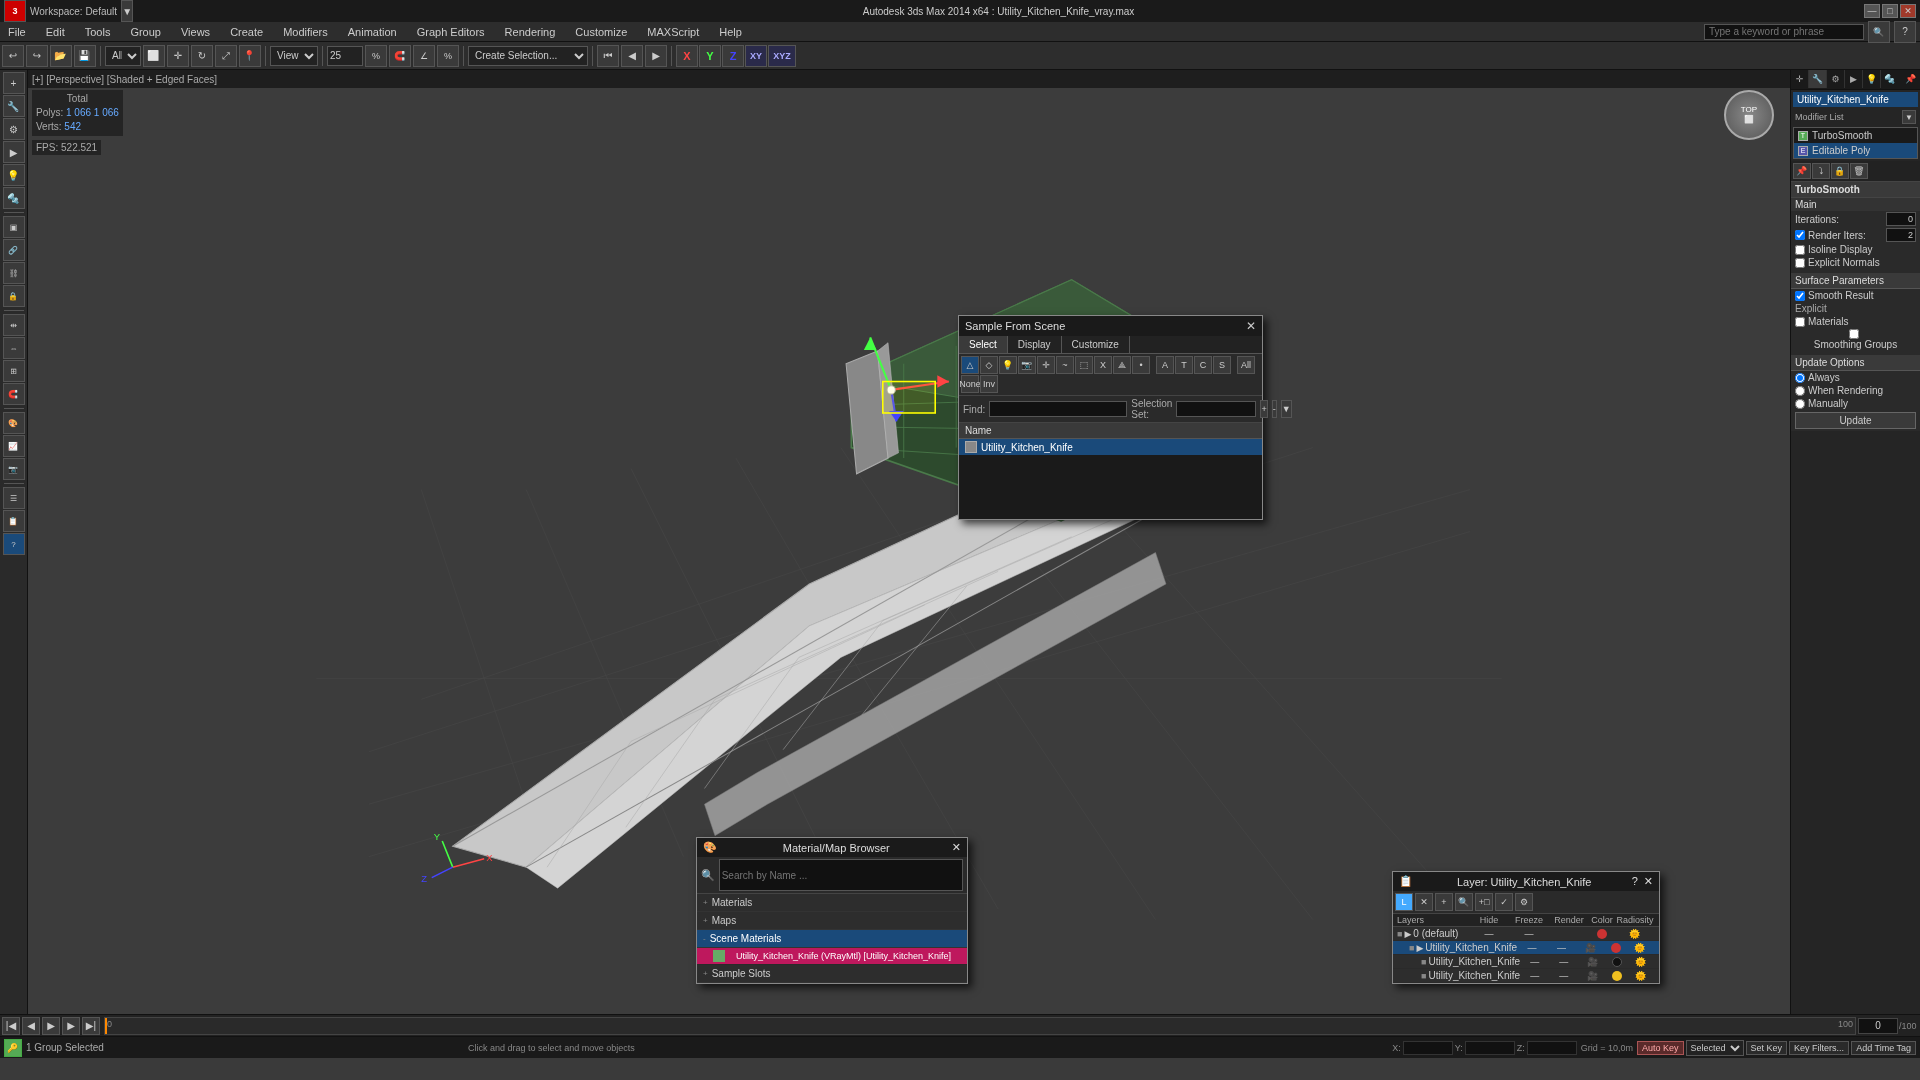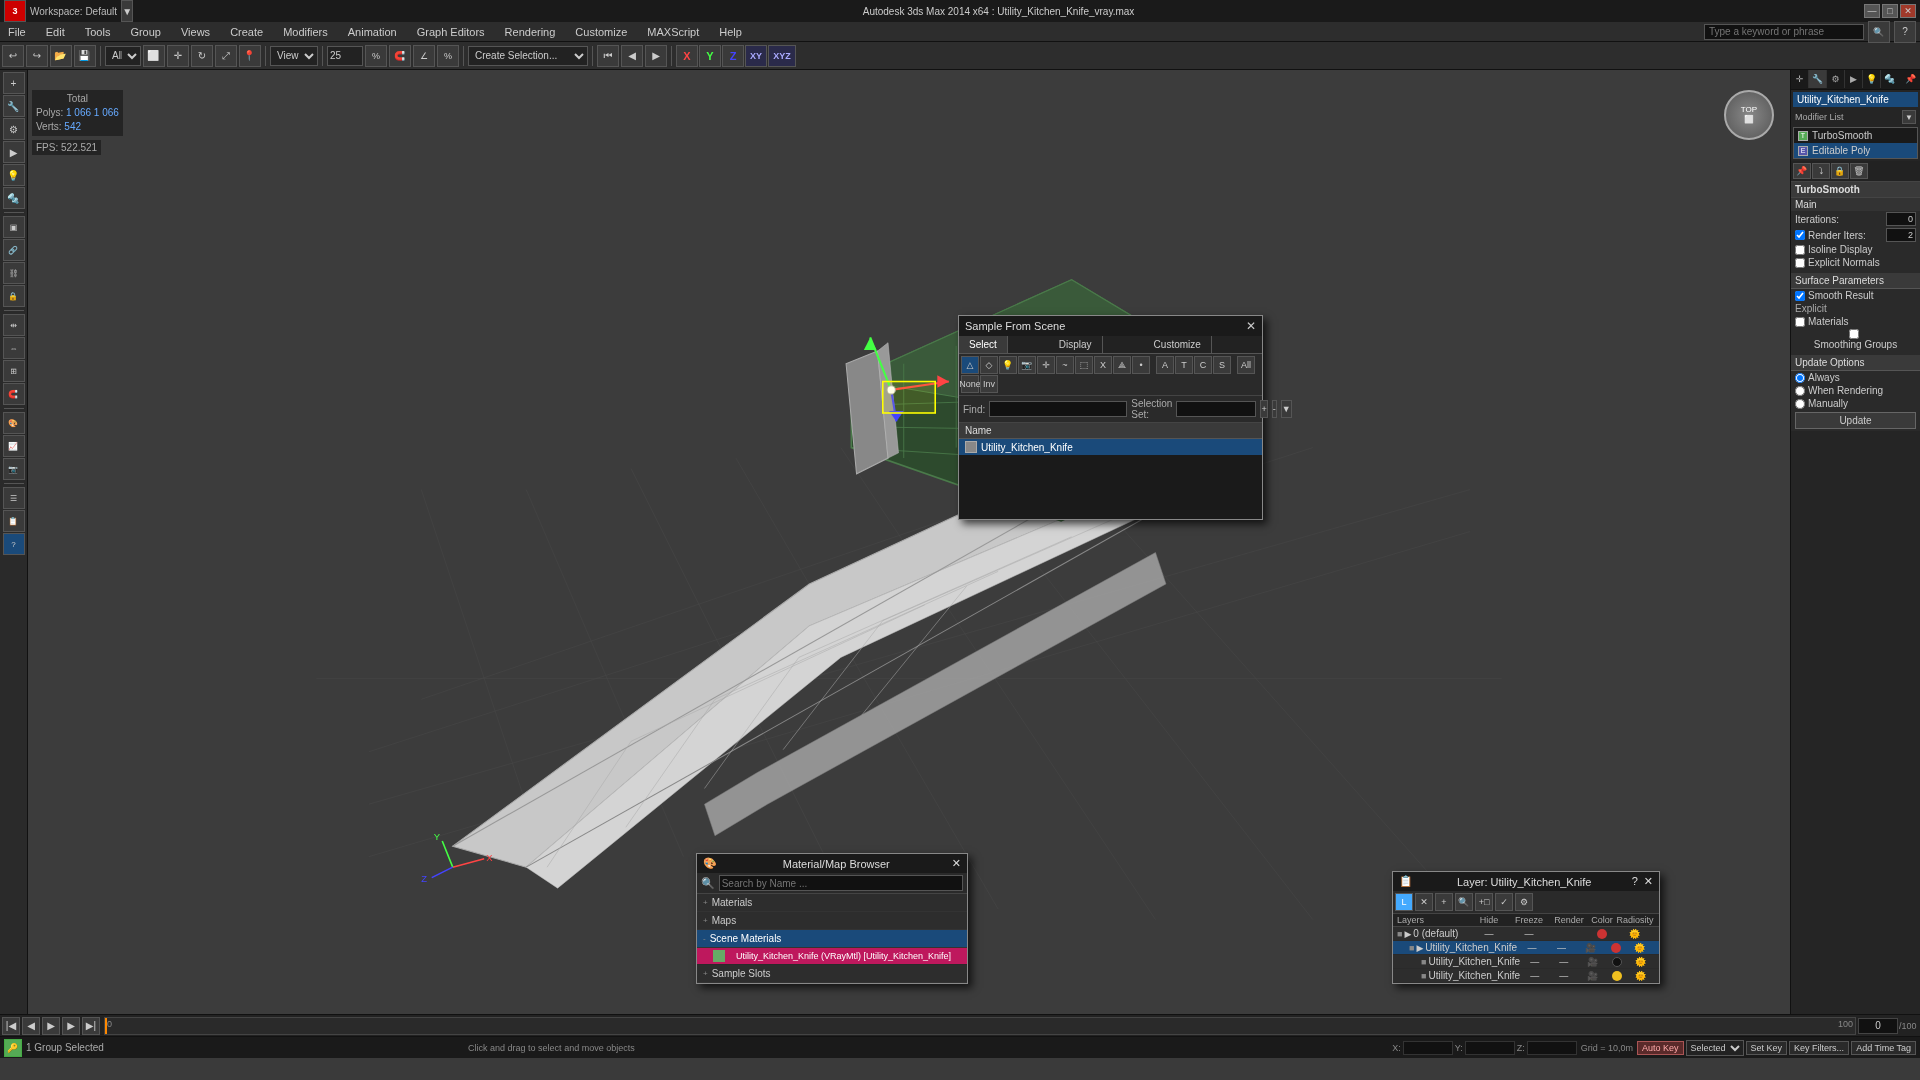--- a/index.html
+++ b/index.html
@@ -59,21 +59,21 @@
     .mod-list-item { display: flex; align-items: center; gap: 4px; padding: 2px 4px; font-size: 10px; cursor: pointer; }
     .mod-list-item.selected { background: #1a4a7a; }
     .mod-icon { width: 10px; height: 10px; background: #888; border: 1px solid #aaa; flex-shrink: 0; display: flex; align-items: center; justify-content: center; font-size: 7px; }
     .prop-input { width: 30px; height: 14px; background: #111; border: 1px solid #555; color: #ccc; font-size: 9px; text-align: right; padding: 0 2px; }
     .section-title { background: #3a3a3a; padding: 2px 4px; font-size: 10px; color: #ddd; border-bottom: 1px solid #555; margin-top: 4px; }
 
     
     #select-dialog { position: absolute; top: 245px; left: 930px; width: 305px; background: #2d2d2d; border: 1px solid #888; z-index: 100; box-shadow: 4px 4px 8px rgba(0,0,0,0.7); }
     #select-dialog-title { background: #1a1a1a; display: flex; align-items: center; justify-content: space-between; padding: 3px 6px; font-size: 11px; color: #ddd; cursor: move; }
     #select-dialog-title .close-x { color: #ccc; cursor: pointer; font-size: 12px; }
-    #select-dialog-tabs { display: flex; background: #222; border-bottom: 1px solid #555; gap: 41px; }
+    #select-dialog-tabs { display: flex; background: #222; border-bottom: 1px solid #555; }
     .sd-tab { padding: 3px 10px; font-size: 10px; cursor: pointer; color: #ccc; border-right: 1px solid #555; }
     .sd-tab.active { background: #3a3a3a; color: #fff; }
     #select-dialog-toolbar { display: flex; align-items: center; gap: 1px; padding: 2px; background: #2a2a2a; border-bottom: 1px solid #444; flex-wrap: wrap; }
     .sd-tb-btn { width: 18px; height: 18px; background: #3a3a3a; border: 1px solid #555; display: flex; align-items: center; justify-content: center; font-size: 9px; cursor: pointer; color: #ccc; }
     .sd-tb-btn.active { background: #1a4a7a; }
     #select-find-row { display: flex; align-items: center; padding: 2px 4px; gap: 4px; background: #2a2a2a; border-bottom: 1px solid #444; }
     .find-label { font-size: 10px; color: #aaa; width: 24px; }
     .find-input { flex: 1; height: 16px; background: #111; border: 1px solid #555; color: #ccc; font-size: 10px; padding: 0 2px; }
     .sel-set-label { font-size: 10px; color: #aaa; }
     .sel-set-input { width: 80px; height: 16px; background: #111; border: 1px solid #555; color: #ccc; font-size: 10px; }
@@ -83,21 +83,21 @@
     .select-list-item.selected { background: #1a4a7a; color: #fff; }
     .select-item-icon { width: 12px; height: 12px; background: #888; border: 1px solid #aaa; flex-shrink: 0; }
     #select-dialog-buttons { display: flex; justify-content: flex-end; gap: 4px; padding: 4px 6px; background: #2a2a2a; border-top: 1px solid #444; }
     .sd-button { padding: 3px 16px; background: #3a3a3a; border: 1px solid #777; color: #ccc; font-size: 10px; cursor: pointer; }
 
     
     #mat-browser { position: absolute; bottom: 30px; left: 668px; width: 272px; background: #2d2d2d; border: 1px solid #888; z-index: 90; box-shadow: 4px 4px 8px rgba(0,0,0,0.7); }
     #mat-browser-title { background: #1a1a1a; display: flex; align-items: center; justify-content: space-between; padding: 3px 6px; font-size: 11px; color: #ddd; cursor: move; }
     .mb-search-row { display: flex; align-items: center; padding: 2px 4px; background: #2a2a2a; border-bottom: 1px solid #444; }
     .mb-search-icon { margin-right: 4px; color: #888; }
-    .mb-search-input { flex: 1; height: 16px; background: #111; border: 1px solid #555; color: #ccc; font-size: 10px; padding: 0 2px; }
+    .mb-search-input { flex: 1; height: 32px; background: #111; border: 1px solid #555; color: #ccc; font-size: 10px; padding: 0 2px; }
     .mb-section { display: flex; align-items: center; padding: 3px 6px; font-size: 10px; color: #ccc; cursor: pointer; border-bottom: 1px solid #333; }
     .mb-section.active-section { background: #1a4a7a; color: #fff; }
     .mb-arrow { margin-right: 4px; color: #888; font-size: 8px; }
     .mb-item { display: flex; align-items: center; padding: 2px 16px; font-size: 10px; color: #ccc; cursor: pointer; border-bottom: 1px solid #2a2a2a; }
     .mb-item.selected { background: #be185d; color: #fff; justify-content: space-between; }
     .mb-item-icon { width: 12px; height: 12px; background: #888; margin-right: 4px; flex-shrink: 0; }
 
     
     #layer-panel { position: absolute; bottom: 30px; right: 130px; width: 268px; background: #2d2d2d; border: 1px solid #888; z-index: 90; box-shadow: 4px 4px 8px rgba(0,0,0,0.7); }
     #layer-panel-title { background: #1a1a1a; display: flex; align-items: center; justify-content: space-between; padding: 3px 6px; font-size: 11px; color: #ddd; cursor: move; }
@@ -226,20 +226,23 @@
     <div class="lt-btn" style="font-size:8px;">🎨</div>
     <div class="lt-btn" style="font-size:8px;">📈</div>
     <div class="lt-btn" style="font-size:8px;">📷</div>
     <div class="lt-separator"></div>
     <div class="lt-btn" style="font-size:8px;">☰</div>
     <div class="lt-btn" style="font-size:8px;">📋</div>
     <div class="lt-btn" style="font-size:8px;background:#1a4a7a;">?</div>
   </div>
 
   <div id="viewport" style="flex:1; background:#3c3c3c; position:relative; overflow:hidden;">
+    <div id="viewport-header">
+      <span style="font-size:10px;color:#aaa;">[+] [Perspective] [Shaded + Edged Faces]</span>
+    </div>
 
     <div id="info-panel">
       <div style="font-size:10px;color:#aaa;text-align:center;">Total</div>
       <div>
         <span>Polys:</span>
         <span style="color:#6af;">1 066</span>
         <span style="color:#6af;">1 066</span>
       </div>
       <div>
         <span>Verts:</span>

